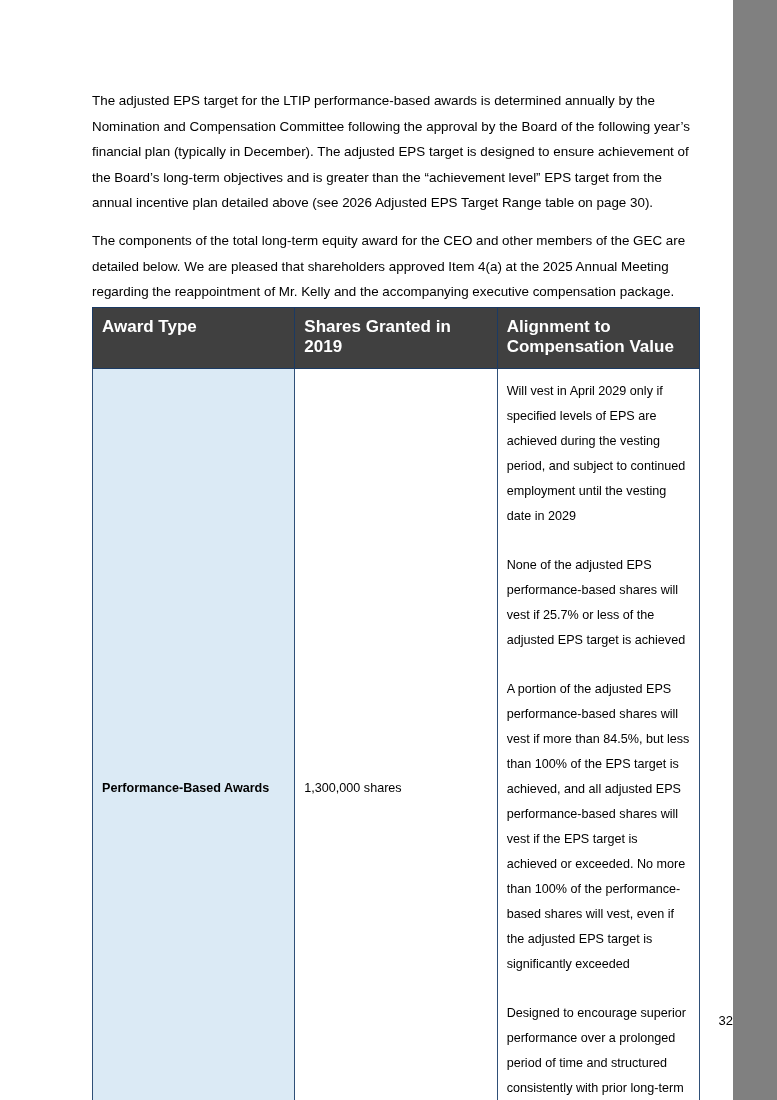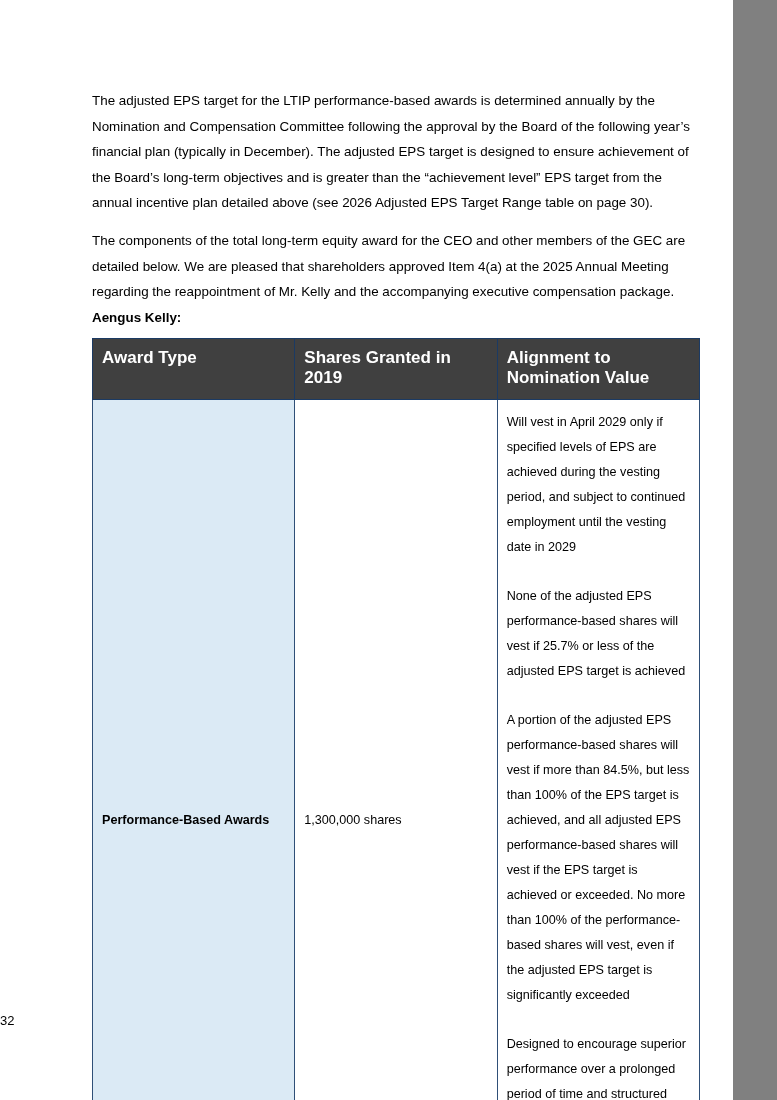--- a/index.html
+++ b/index.html
@@ -96,45 +96,44 @@
     margin: 0 0 24px 0;
   }
   .align-block:last-child {
     margin-bottom: 0;
   }
   .page-number {
     position: absolute;
     left: 0;
     right: 0;
     top: 1013px;
-    text-align: left;
+    text-align: right;
     font-family: "Liberation Sans", sans-serif;
     font-size: 13px;
     color: #000000;
   }
 </style>
 </head>
 <body>
 
 <div class="page">
 
   <div class="content">
 
     <p class="body-para">The adjusted EPS target for the LTIP performance-based awards is determined annually by the Nomination and Compensation Committee following the approval by the Board of the following year’s financial plan (typically in December). The adjusted EPS target is designed to ensure achievement of the Board’s long-term objectives and is greater than the “achievement level” EPS target from the annual incentive plan detailed above (see 2026 Adjusted EPS Target Range table on page 30).</p>
 
     <p class="body-para tight">The components of the total long-term equity award for the CEO and other members of the GEC are detailed below. We are pleased that shareholders approved Item 4(a) at the 2025 Annual Meeting regarding the reappointment of Mr. Kelly and the accompanying executive compensation package.</p>
 
-    <div class="subhead">Aengus Kelly:</div>
 
     <table class="award-table">
       <thead>
         <tr>
           <th class="col-type">Award Type</th>
           <th class="col-shares">Shares Granted in 2019</th>
-          <th class="col-align">Alignment to Nomination Value</th>
+          <th class="col-align">Alignment to Compensation Value</th>
         </tr>
       </thead>
       <tbody>
         <tr class="row-perf">
           <td class="col-type">Performance-Based Awards</td>
           <td class="col-shares">1,300,000 shares</td>
           <td class="col-align">
             <div class="align-block">Will vest in April 2029 only if specified levels of EPS are achieved during the vesting period, and subject to continued employment until the vesting date in 2029</div>
             <div class="align-block">None of the adjusted EPS performance-based shares will vest if 25.7% or less of the adjusted EPS target is achieved</div>
             <div class="align-block">A portion of the adjusted EPS performance-based shares will vest if more than 84.5%, but less than 100% of the EPS target is achieved, and all adjusted EPS performance-based shares will vest if the EPS target is achieved or exceeded. No more than 100% of the performance-based shares will vest, even if the adjusted EPS target is significantly exceeded</div>

